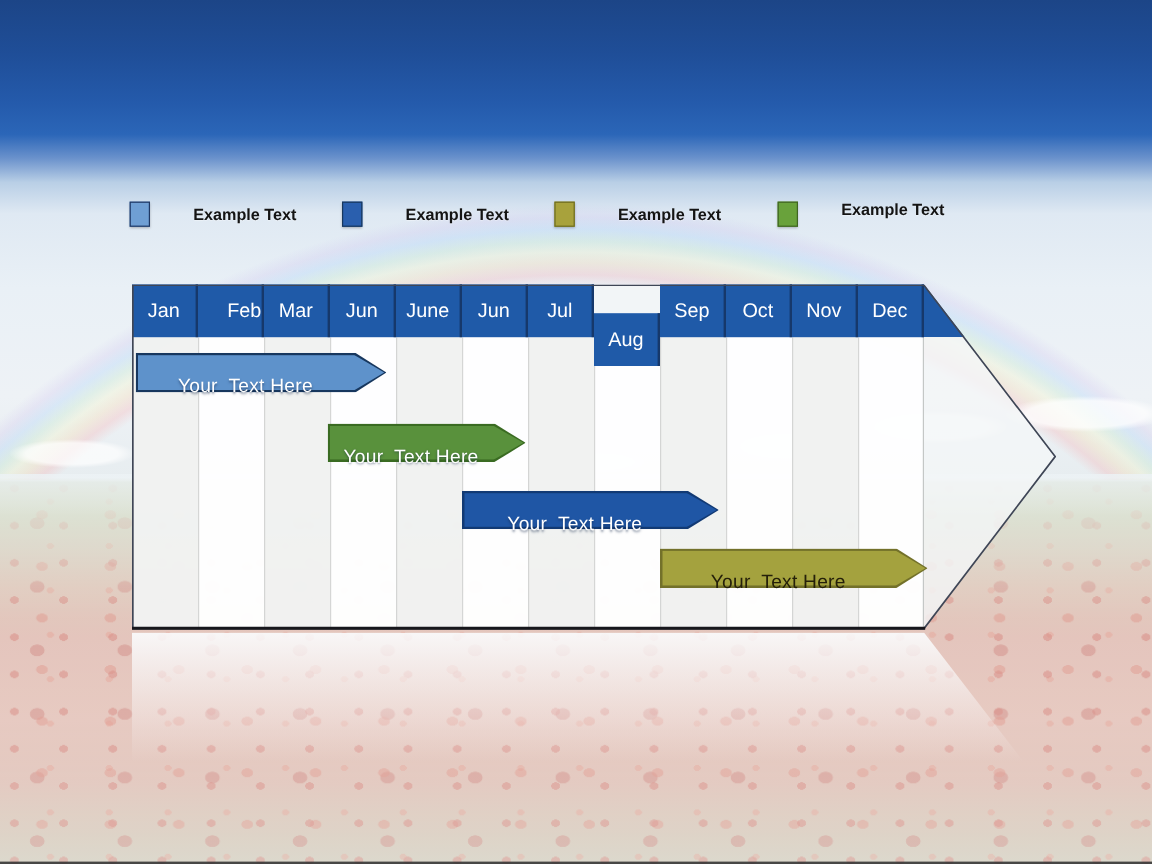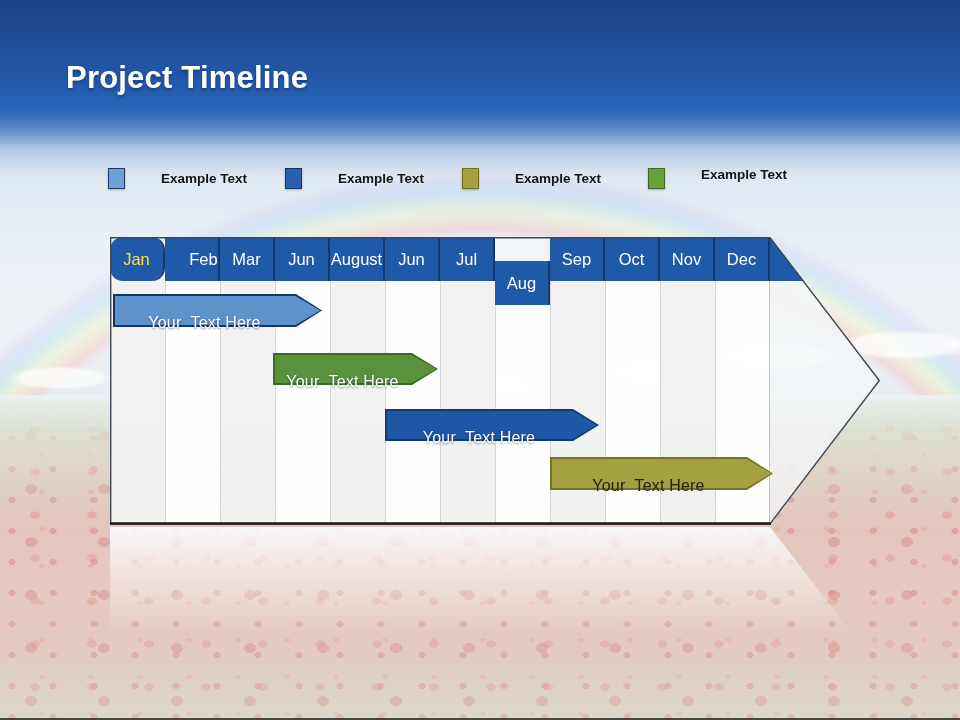--- a/index.html
+++ b/index.html
@@ -114,21 +114,20 @@
 
 <div class="slide">
   <div class="bg-sky"></div>
   <div class="bg-rainbow"></div>
   <div class="bg-clouds"></div>
   <div class="bg-poppies"></div>
   <div class="bg-veil"></div>
   <div class="reflection"></div>
 
   <div class="title">
-    <span class="title-bold">Project Timeline</span>
   </div>
 
   <div id="legend">
       <div class="legend-item" style="left: 108px;">
         <span class="legend-swatch" style="background: rgb(111, 159, 212); border-color: rgb(31, 56, 100);"></span>
         <span class="legend-label" style="position: relative; top: 0px;">Example Text</span>
       </div>
       <div class="legend-item" style="left: 285px;">
         <span class="legend-swatch" style="background: rgb(42, 95, 174); border-color: rgb(23, 55, 94);"></span>
         <span class="legend-label" style="position: relative; top: 0px;">Example Text</span>
@@ -153,25 +152,25 @@
         <div class="stripe gray" style="left: 220px;"></div>
         <div class="stripe white" style="left: 275px;"></div>
         <div class="stripe gray" style="left: 330px;"></div>
         <div class="stripe white" style="left: 385px;"></div>
         <div class="stripe gray" style="left: 440px;"></div>
         <div class="stripe white" style="left: 495px;"></div>
         <div class="stripe gray" style="left: 550px;"></div>
         <div class="stripe white last" style="left: 605px;"></div>
       </div>
     <div id="month-row">
-        <div class="month-cell" style="left: 0px; background: rgb(31, 90, 168); color: #fde047; border-radius: 13px;">Jan</div>
+        <div class="month-cell" style="left: 0px; background: rgb(31, 90, 168); color: #ffffff;">Jan</div>
         <div class="month-cell" style="left: 55px; background: rgb(31, 90, 168); color: rgb(255, 255, 255); padding-left: 24px;">Feb</div>
         <div class="month-cell" style="left: 110px; background: rgb(31, 90, 168); color: #ffffff;">Mar</div>
         <div class="month-cell" style="left: 165px; background: rgb(31, 90, 168); color: rgb(255, 255, 255);">Jun</div>
-        <div class="month-cell" style="left: 220px; background: rgb(31, 90, 168); color: rgb(255, 255, 255);">August</div>
+        <div class="month-cell" style="left: 220px; background: rgb(31, 90, 168); color: rgb(255, 255, 255);">June</div>
         <div class="month-cell" style="left: 275px; background: rgb(31, 90, 168); color: rgb(255, 255, 255);">Jun</div>
         <div class="month-cell" style="left: 330px; background: rgb(31, 90, 168); color: rgb(255, 255, 255);">Jul</div>
         <div class="month-cell" style="left: 385px; background: rgb(31, 90, 168); color: rgb(255, 255, 255); margin-top: 24px;">Aug</div>
         <div class="month-cell" style="left: 440px; background: rgb(31, 90, 168); color: rgb(255, 255, 255);">Sep</div>
         <div class="month-cell" style="left: 495px; background: rgb(31, 90, 168); color: rgb(255, 255, 255);">Oct</div>
         <div class="month-cell" style="left: 550px; background: rgb(31, 90, 168); color: rgb(255, 255, 255);">Nov</div>
         <div class="month-cell" style="left: 605px; background: rgb(31, 90, 168); color: rgb(255, 255, 255);">Dec</div>
       </div>
     <div class="header-ext"></div>
     <svg class="outline-svg" width="770" height="288" viewBox="0 0 770 288">

